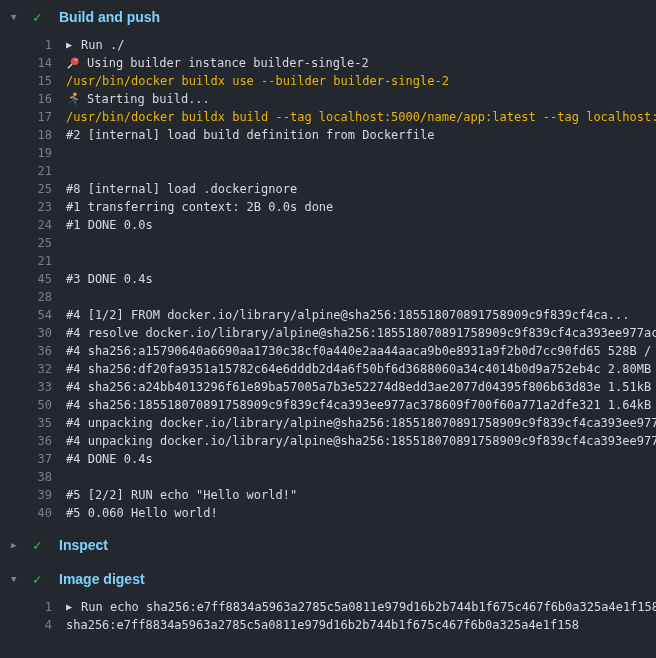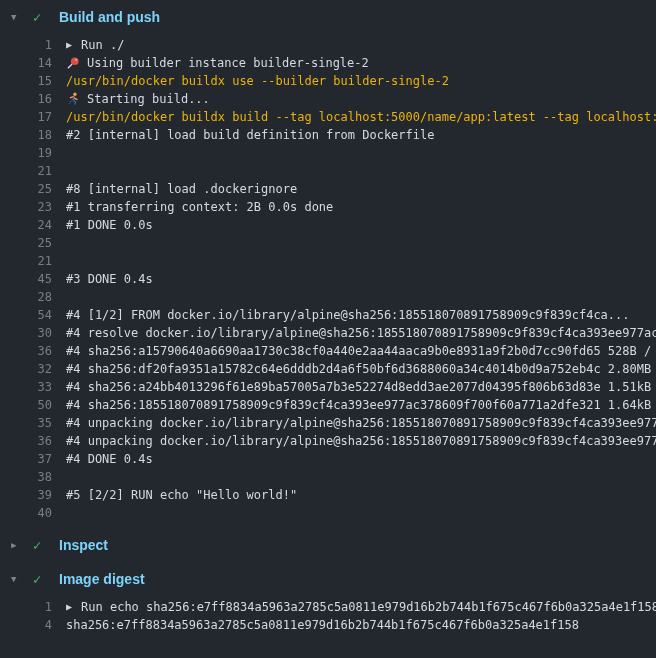--- a/index.html
+++ b/index.html
@@ -130,21 +130,21 @@
         <div class="log-line"><span class="line-number">30</span><span class="line-content"><span class="line-text">#4 resolve docker.io/library/alpine@sha256:185518070891758909c9f839cf4ca393ee977ac37</span></span></div>
         <div class="log-line"><span class="line-number">36</span><span class="line-content"><span class="line-text">#4 sha256:a15790640a6690aa1730c38cf0a440e2aa44aaca9b0e8931a9f2b0d7cc90fd65 528B / 5</span></span></div>
         <div class="log-line"><span class="line-number">32</span><span class="line-content"><span class="line-text">#4 sha256:df20fa9351a15782c64e6dddb2d4a6f50bf6d3688060a34c4014b0d9a752eb4c 2.80MB / 2</span></span></div>
         <div class="log-line"><span class="line-number">33</span><span class="line-content"><span class="line-text">#4 sha256:a24bb4013296f61e89ba57005a7b3e52274d8edd3ae2077d04395f806b63d83e 1.51kB / 1</span></span></div>
         <div class="log-line"><span class="line-number">50</span><span class="line-content"><span class="line-text">#4 sha256:185518070891758909c9f839cf4ca393ee977ac378609f700f60a771a2dfe321 1.64kB / 1</span></span></div>
         <div class="log-line"><span class="line-number">35</span><span class="line-content"><span class="line-text">#4 unpacking docker.io/library/alpine@sha256:185518070891758909c9f839cf4ca393ee977ac</span></span></div>
         <div class="log-line"><span class="line-number">36</span><span class="line-content"><span class="line-text">#4 unpacking docker.io/library/alpine@sha256:185518070891758909c9f839cf4ca393ee977ac</span></span></div>
         <div class="log-line"><span class="line-number">37</span><span class="line-content"><span class="line-text">#4 DONE 0.4s</span></span></div>
         <div class="log-line"><span class="line-number">38</span><span class="line-content"><span class="line-text"></span></span></div>
         <div class="log-line"><span class="line-number">39</span><span class="line-content"><span class="line-text">#5 [2/2] RUN echo "Hello world!"</span></span></div>
-        <div class="log-line"><span class="line-number">40</span></div>
+        <div class="log-line"><span class="line-number">40</span><span class="line-content"><span class="line-text">#5 0.060 Hello world!</span></span></div>
       </div>
     </div>
     <div class="log-section">
       <div class="section-header">
         <span class="chevron">▶</span>
         <span class="check">✓</span>
         <span class="section-label">Inspect</span>
       </div>
     </div>
     <div class="log-section">

